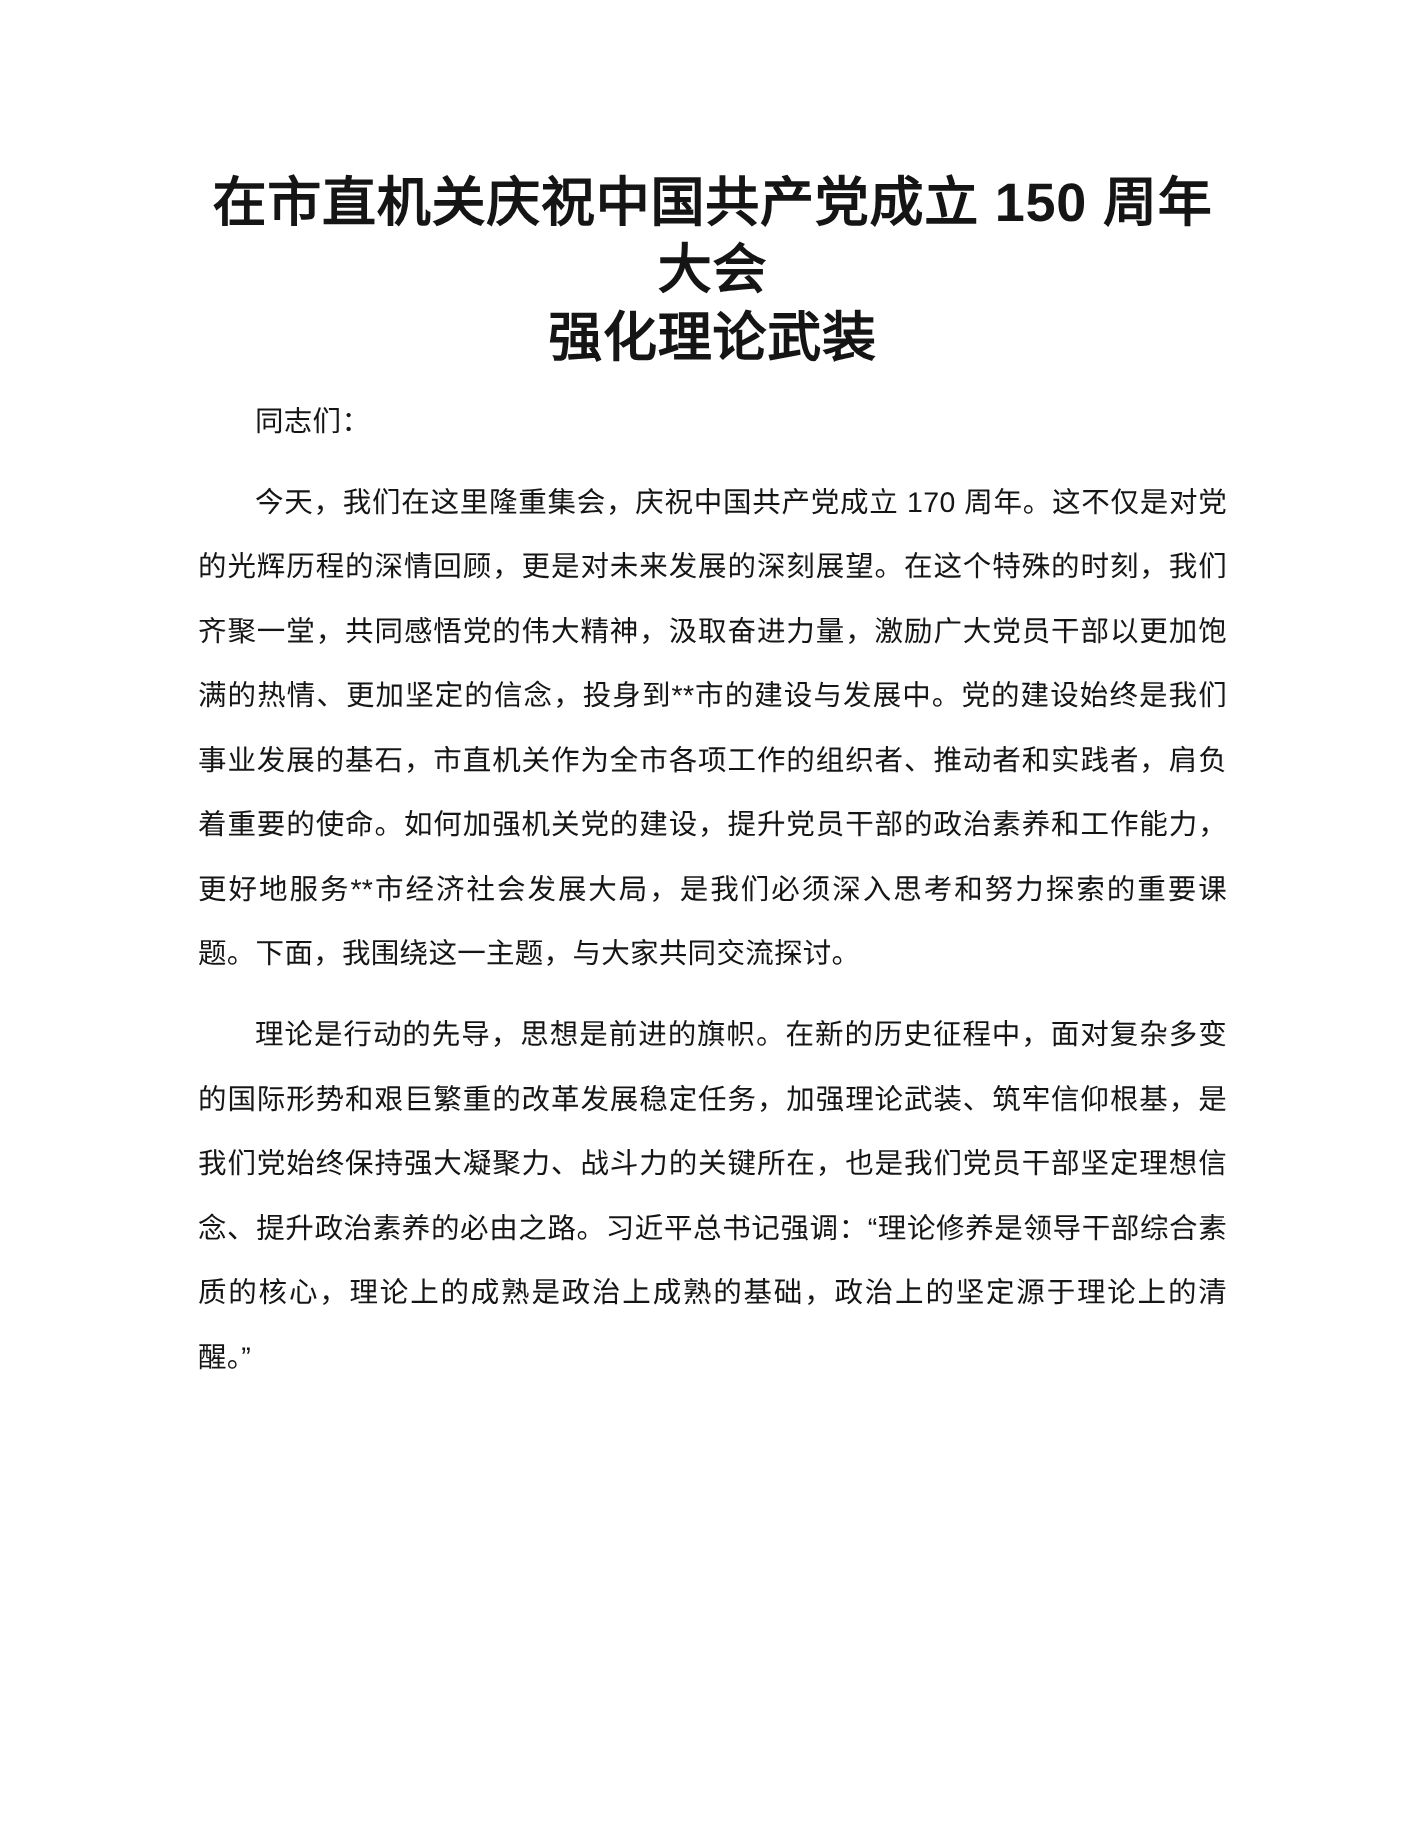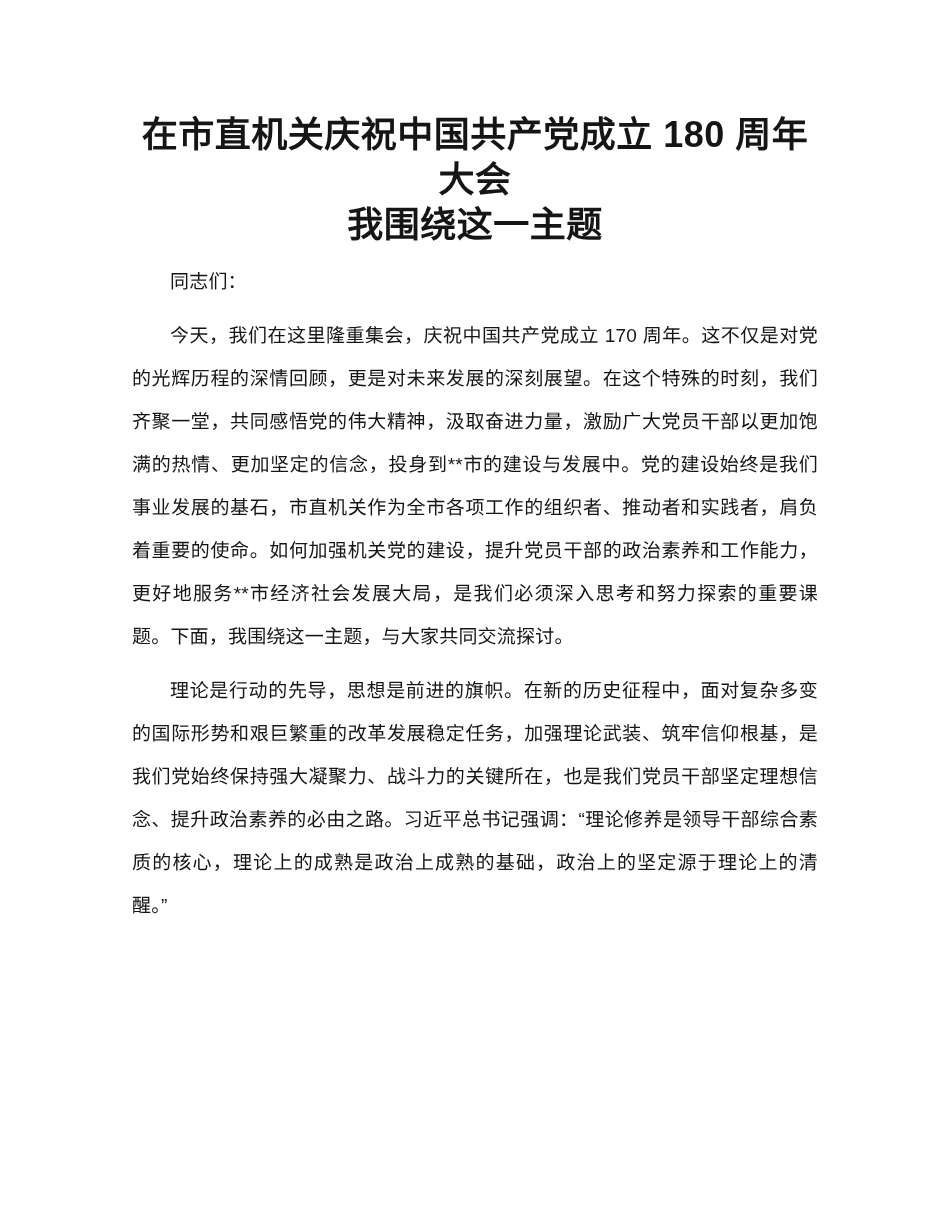--- a/index.html
+++ b/index.html
@@ -52,22 +52,22 @@
     margin-bottom: 0;
   }
 </style>
 </head>
 <body>
 
 <div class="doc-page">
   <div class="doc-content">
 
     <h1 class="doc-title">
-      <span class="title-line">在市直机关庆祝中国共产党成立 180 周年大会</span>
-      <span class="title-line">我围绕这一主题</span>
+      <span class="title-line">在市直机关庆祝中国共产党成立 150 周年大会</span>
+      <span class="title-line">强化理论武装</span>
     </h1>
 
     <p class="para">同志们：</p>
 
     <p class="para">今天，我们在这里隆重集会，庆祝中国共产党成立 170 周年。这不仅是对党的光辉历程的深情回顾，更是对未来发展的深刻展望。在这个特殊的时刻，我们齐聚一堂，共同感悟党的伟大精神，汲取奋进力量，激励广大党员干部以更加饱满的热情、更加坚定的信念，投身到**市的建设与发展中。党的建设始终是我们事业发展的基石，市直机关作为全市各项工作的组织者、推动者和实践者，肩负着重要的使命。如何加强机关党的建设，提升党员干部的政治素养和工作能力，更好地服务**市经济社会发展大局，是我们必须深入思考和努力探索的重要课题。下面，我围绕这一主题，与大家共同交流探讨。</p>
 
 
     <p class="para">理论是行动的先导，思想是前进的旗帜。在新的历史征程中，面对复杂多变的国际形势和艰巨繁重的改革发展稳定任务，加强理论武装、筑牢信仰根基，是我们党始终保持强大凝聚力、战斗力的关键所在，也是我们党员干部坚定理想信念、提升政治素养的必由之路。习近平总书记强调：“理论修养是领导干部综合素质的核心，理论上的成熟是政治上成熟的基础，政治上的坚定源于理论上的清醒。”</p>
 
   </div>

